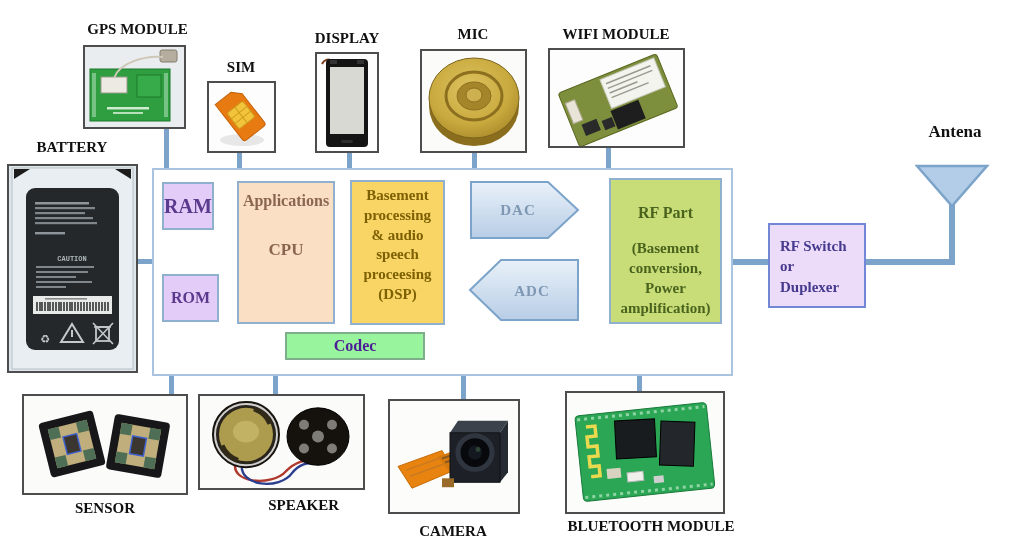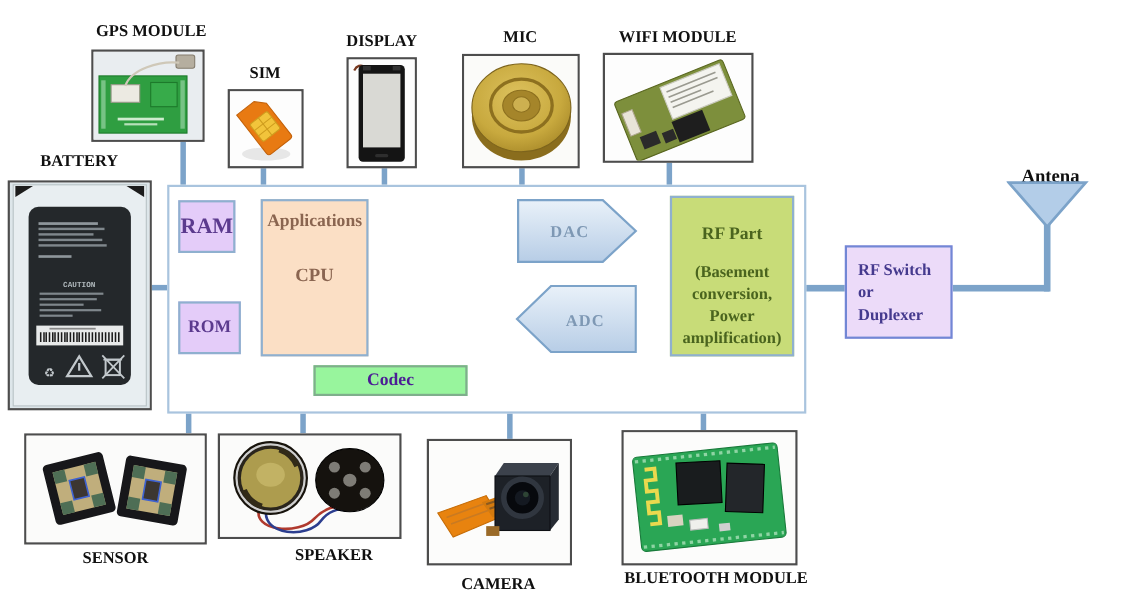--- a/index.html
+++ b/index.html
@@ -41,21 +41,21 @@
 <body>
 
 <div id="canvas">
 
   <div class="lbl" style="left:60px;top:21px;width:155px;">GPS MODULE</div>
   <div class="lbl" style="left:201px;top:59px;width:80px;">SIM</div>
   <div class="lbl" style="left:297px;top:30px;width:100px;">DISPLAY</div>
   <div class="lbl" style="left:423px;top:26px;width:100px;">MIC</div>
   <div class="lbl" style="left:536px;top:26px;width:160px;">WIFI MODULE</div>
   <div class="lbl" style="left:12px;top:139px;width:120px;">BATTERY</div>
-  <div class="lbl" id="antenna-label" style="left:905px;top:150px;width:100px;">Antena</div>
+  <div class="lbl" id="antenna-label" style="left:905px;top:122px;width:100px;">Antena</div>
   <div class="lbl" style="left:45px;top:500px;width:120px;">SENSOR</div>
   <div class="lbl" style="left:219px;top:497px;width:120px;text-align:right;">SPEAKER</div>
   <div class="lbl" style="left:393px;top:523px;width:120px;">CAMERA</div>
   <div class="lbl" style="left:561px;top:518px;width:180px;">BLUETOOTH MODULE</div>
 
   <div class="conn" style="left:164px;top:127px;width:5px;height:41px;"></div>
   <div class="conn" style="left:237px;top:152px;width:5px;height:16px;"></div>
   <div class="conn" style="left:347px;top:152px;width:5px;height:16px;"></div>
   <div class="conn" style="left:472px;top:152px;width:5px;height:16px;"></div>
   <div class="conn" style="left:606px;top:147px;width:5px;height:21px;"></div>
@@ -71,20 +71,28 @@
   <div id="main-box"></div>
 
   <div class="blk" id="ram-box">RAM</div>
   <div class="blk" id="rom-box">ROM</div>
 
   <div class="blk" id="cpu-box">
     <span class="l1">Applications</span>
     <span class="l2">CPU</span>
   </div>
 
+  <div class="blk" id="dsp-box">
+    <span>Basement</span>
+    <span>processing</span>
+    <span>&amp; audio</span>
+    <span>speech</span>
+    <span>proceesing</span>
+    <span>(DSP)</span>
+  </div>
 
   <svg class="arrow-svg" style="left:470px;top:181px;" width="110" height="58" viewBox="0 0 110 58">
     <defs>
       <linearGradient id="convGrad" x1="0" y1="0" x2="0" y2="1">
         <stop offset="0" stop-color="#e9f1f9"></stop>
           <stop offset="1" stop-color="#b7cde6"></stop>
       </linearGradient>
     </defs>
     <polygon points="1,1 78,1 108,29 78,57 1,57" fill="url(#convGrad)" stroke="#7ca3c9" stroke-width="2"></polygon>
     <text x="48" y="34" text-anchor="middle">DAC</text>

